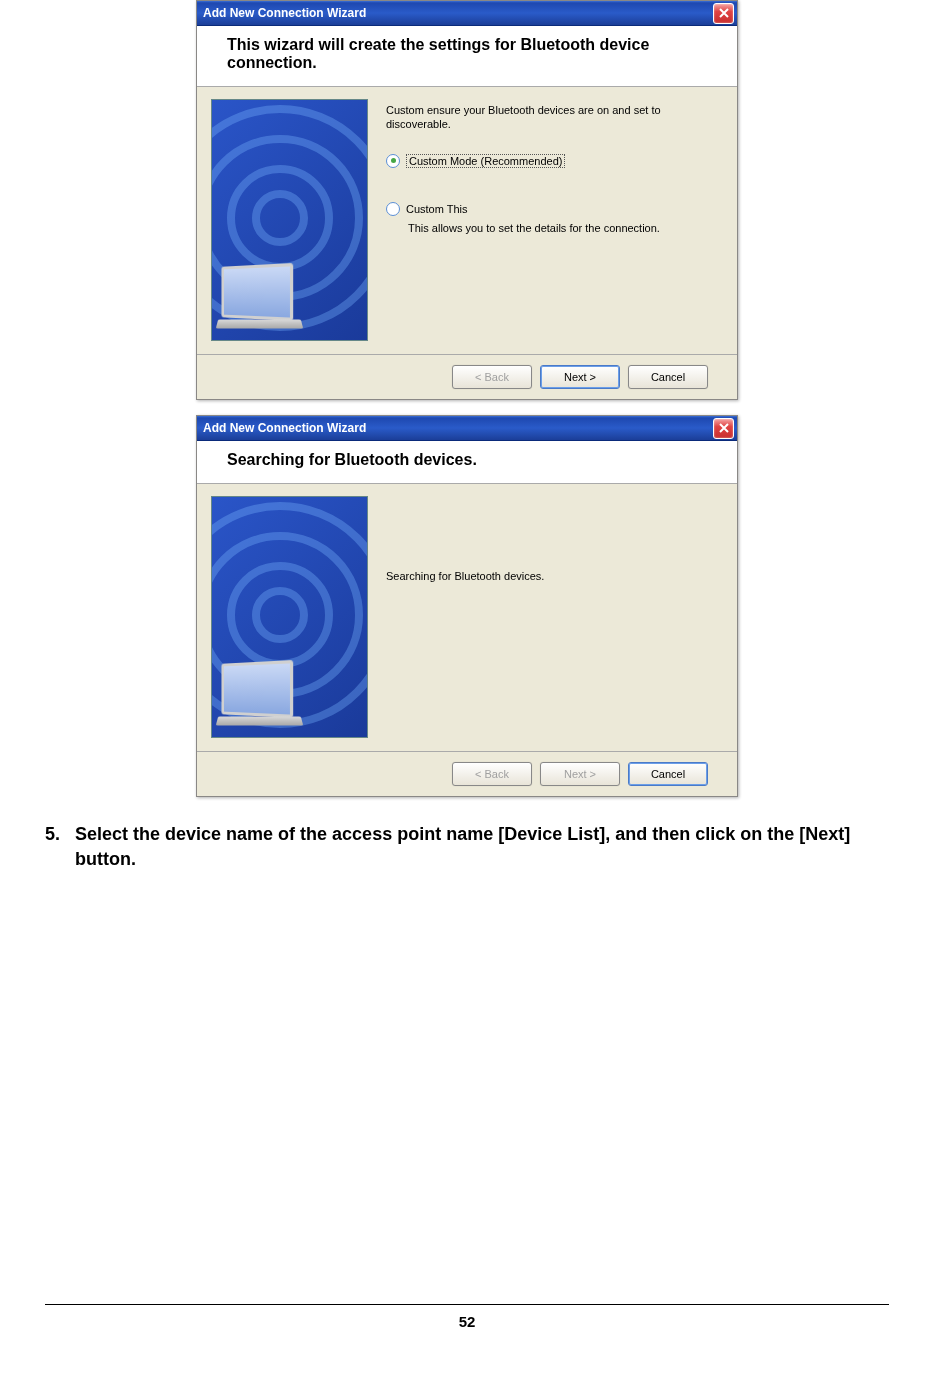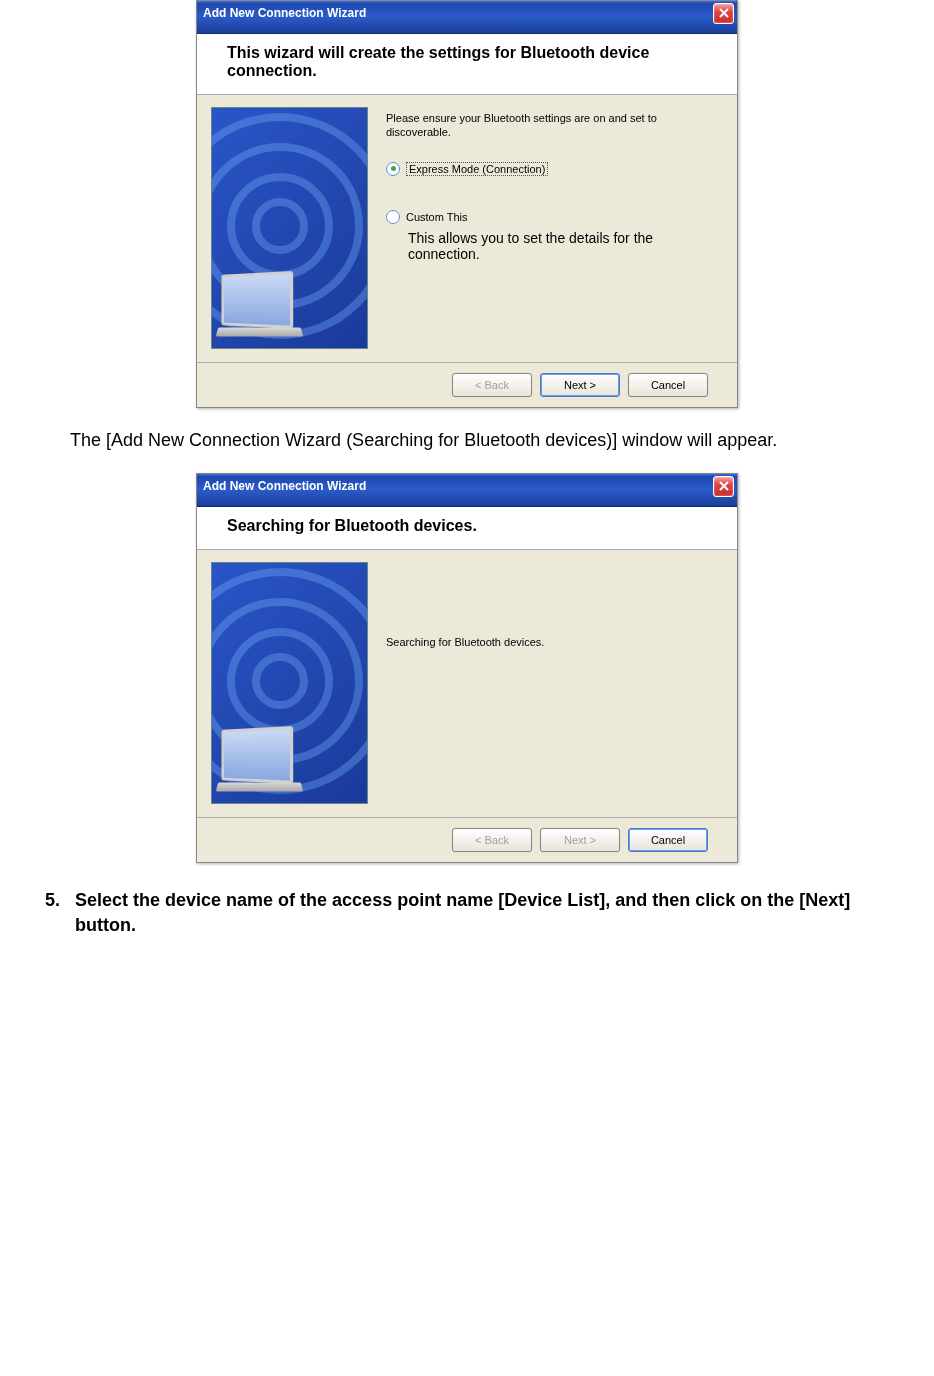--- a/index.html
+++ b/index.html
@@ -43,21 +43,21 @@
     font-family: Tahoma, sans-serif;
     font-size: 11px;
     color: #000;
     box-shadow: 1px 1px 3px rgba(0,0,0,0.3);
   }
   .titlebar {
     height: 24px;
     background: linear-gradient(to bottom, #3a6fd7 0%, #1e48b0 8%, #2a5bc9 50%, #1b3e98 100%);
     display: flex;
     align-items: center;
-    padding: 0 3px 8px 6px;
+    padding: 0 3px 0 6px;
     border-bottom: 1px solid #0a2a7a;
   }
   .titlebar-text {
     flex: 1;
     color: #fff;
     font-weight: bold;
     font-size: 12px;
   }
   .close-btn {
     width: 19px;
@@ -163,21 +163,21 @@
   }
   .radio-label {
     font-size: 11px;
   }
   .radio-label.boxed {
     border: 1px dotted #555;
     padding: 0 2px;
   }
   .radio-sub {
     padding-left: 22px;
-    font-size: 14px;
+    font-size: 11px;
     color: #000;
     margin-bottom: 18px;
   }
   .status-text {
     font-size: 11px;
     margin-top: 70px;
   }
   .button-bar {
     border-top: 1px solid #aaa;
     padding: 10px 29px;
@@ -244,41 +244,40 @@
         <div class="ring r4"></div>
           <div class="ring r3"></div>
           <div class="ring r2"></div>
           <div class="ring r1"></div>
         <div class="laptop">
           <div class="laptop-screen"></div>
             <div class="laptop-base"></div>
         </div>
       </div>
       <div class="right-pane">
-        <div class="instr">Please ensure your Bluetooth settings are on and set to discoverable.</div>
+        <div class="instr">Custom ensure your Bluetooth devices are on and set to discoverable.</div>
         <div class="radio-row">
           <div class="radio sel"></div>
-          <span class="radio-label boxed">Express Mode (Connection)</span>
+          <span class="radio-label boxed">Custom Mode (Recommended)</span>
         </div>
         <div style="height:28px"></div>
         <div class="radio-row">
           <div class="radio"></div>
           <span class="radio-label">Custom This</span>
         </div>
         <div class="radio-sub">This allows you to set the details for the connection.</div>
       </div>
     </div>
     <div class="button-bar">
       <div class="btn disabled">&lt; Back</div>
       <div class="btn default">Next &gt;</div>
       <div class="btn">Cancel</div>
     </div>
   </div>
 
-  <div class="doc-text">The [Add New Connection Wizard (Searching for Bluetooth devices)] window will appear.</div>
 
   <div class="wizard">
     <div class="titlebar">
       <span class="titlebar-text">Add New Connection Wizard</span>
       <div class="close-btn">
         <svg viewBox="0 0 10 10">
             <path d="M1 1 L9 9 M9 1 L1 9" stroke="#fff" stroke-width="2" fill="none"></path>
           </svg>
       </div>
     </div>
@@ -303,14 +302,18 @@
       <div class="btn disabled">Next &gt;</div>
       <div class="btn default">Cancel</div>
     </div>
   </div>
 
   <div class="step">
     <div class="step-num">5.</div>
     <div class="step-body">Select the device name of the access point name [Device List], and then click on the [Next] button.</div>
   </div>
 
+  <div class="footer">
+    <div class="footer-line"></div>
+    <span class="page-num">52</span>
+  </div>
 
 </div>
 
 </body></html>

